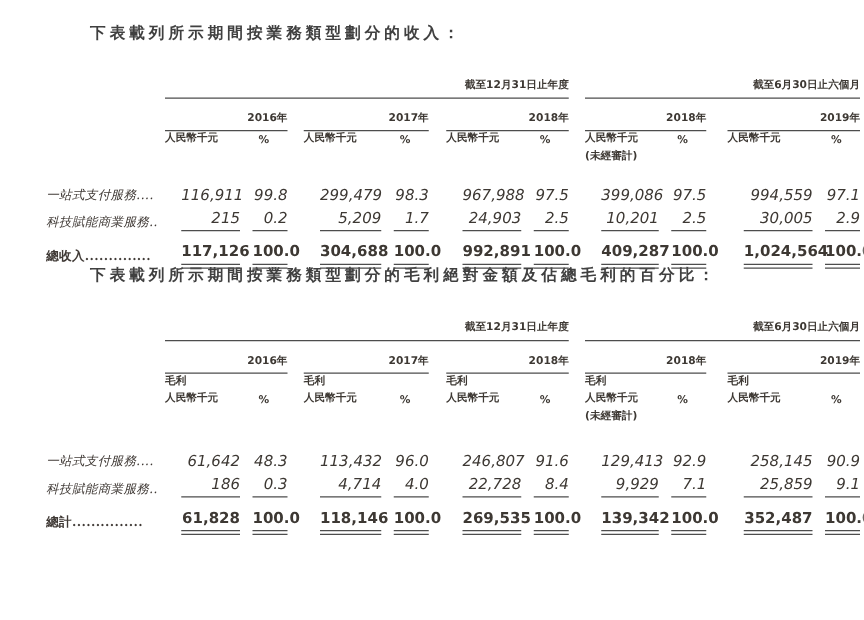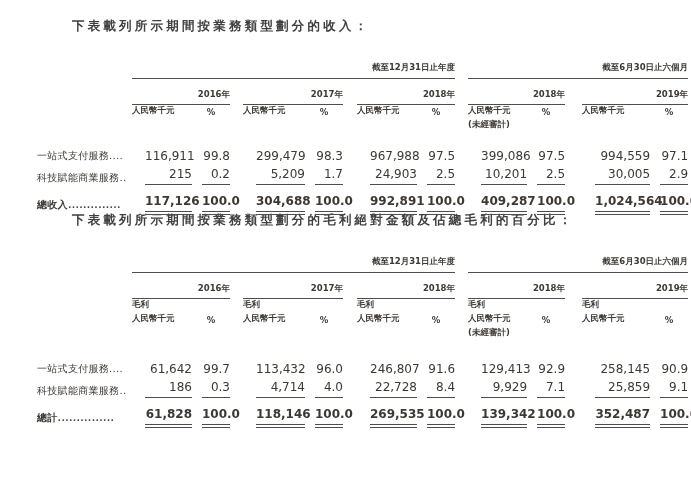--- a/index.html
+++ b/index.html
@@ -35,21 +35,21 @@
   }
   .h-amt{font-size:8.5px;font-weight:bold;text-align:left;padding-top:7px;white-space:nowrap;}
   .h-pct{font-size:8.5px;font-weight:bold;text-align:center;padding-top:7px;}
   .h-gp{font-size:8.5px;font-weight:bold;text-align:left;padding:6px 0 0 6px;white-space:nowrap;}
   tr.r-unaud td{height:13px;vertical-align:top;}
   tr.r-unaud .unaud{padding-top:2px;}
   tr.r-spacer td{height:9px;}
   .t2 tr.r-spacer td{height:14px;}
   .t2 tr.r-sub .h-amt,.t2 tr.r-sub .h-pct{padding-top:2px;}
   
-  tr.r-data td{height:22px;}
+  tr.r-data td{height:22px;font-style:italic;}
   .lbl{
     font-family:"DejaVu Serif","Liberation Serif",serif;
     font-size:10px;color:#403a36;white-space:nowrap;letter-spacing:0.3px;
   }
   .lbl-b{font-weight:bold;}
   .v{margin-left:13px;text-align:right;font-size:12px;white-space:nowrap;}
   .vp{margin-left:10px;}
   .vb{font-weight:bold;}
   .ruled{border-bottom:1px solid #4d4d4d;padding-bottom:3px;}
   tr.r-total td{height:27px;}
@@ -350,21 +350,21 @@
   </tr>
   <tr class="r-spacer">
         <td colspan="15"></td>
       </tr>
   <tr class="r-data">
     <td class="lbl">一站式支付服務....</td>
     <td>
           <div class="v">61,642</div>
         </td>
     <td>
-          <div class="v vp">99.7</div>
+          <div class="v vp">48.3</div>
         </td>
     <td></td>
     <td>
           <div class="v">113,432</div>
         </td>
     <td>
           <div class="v vp">96.0</div>
         </td>
     <td></td>
     <td>

